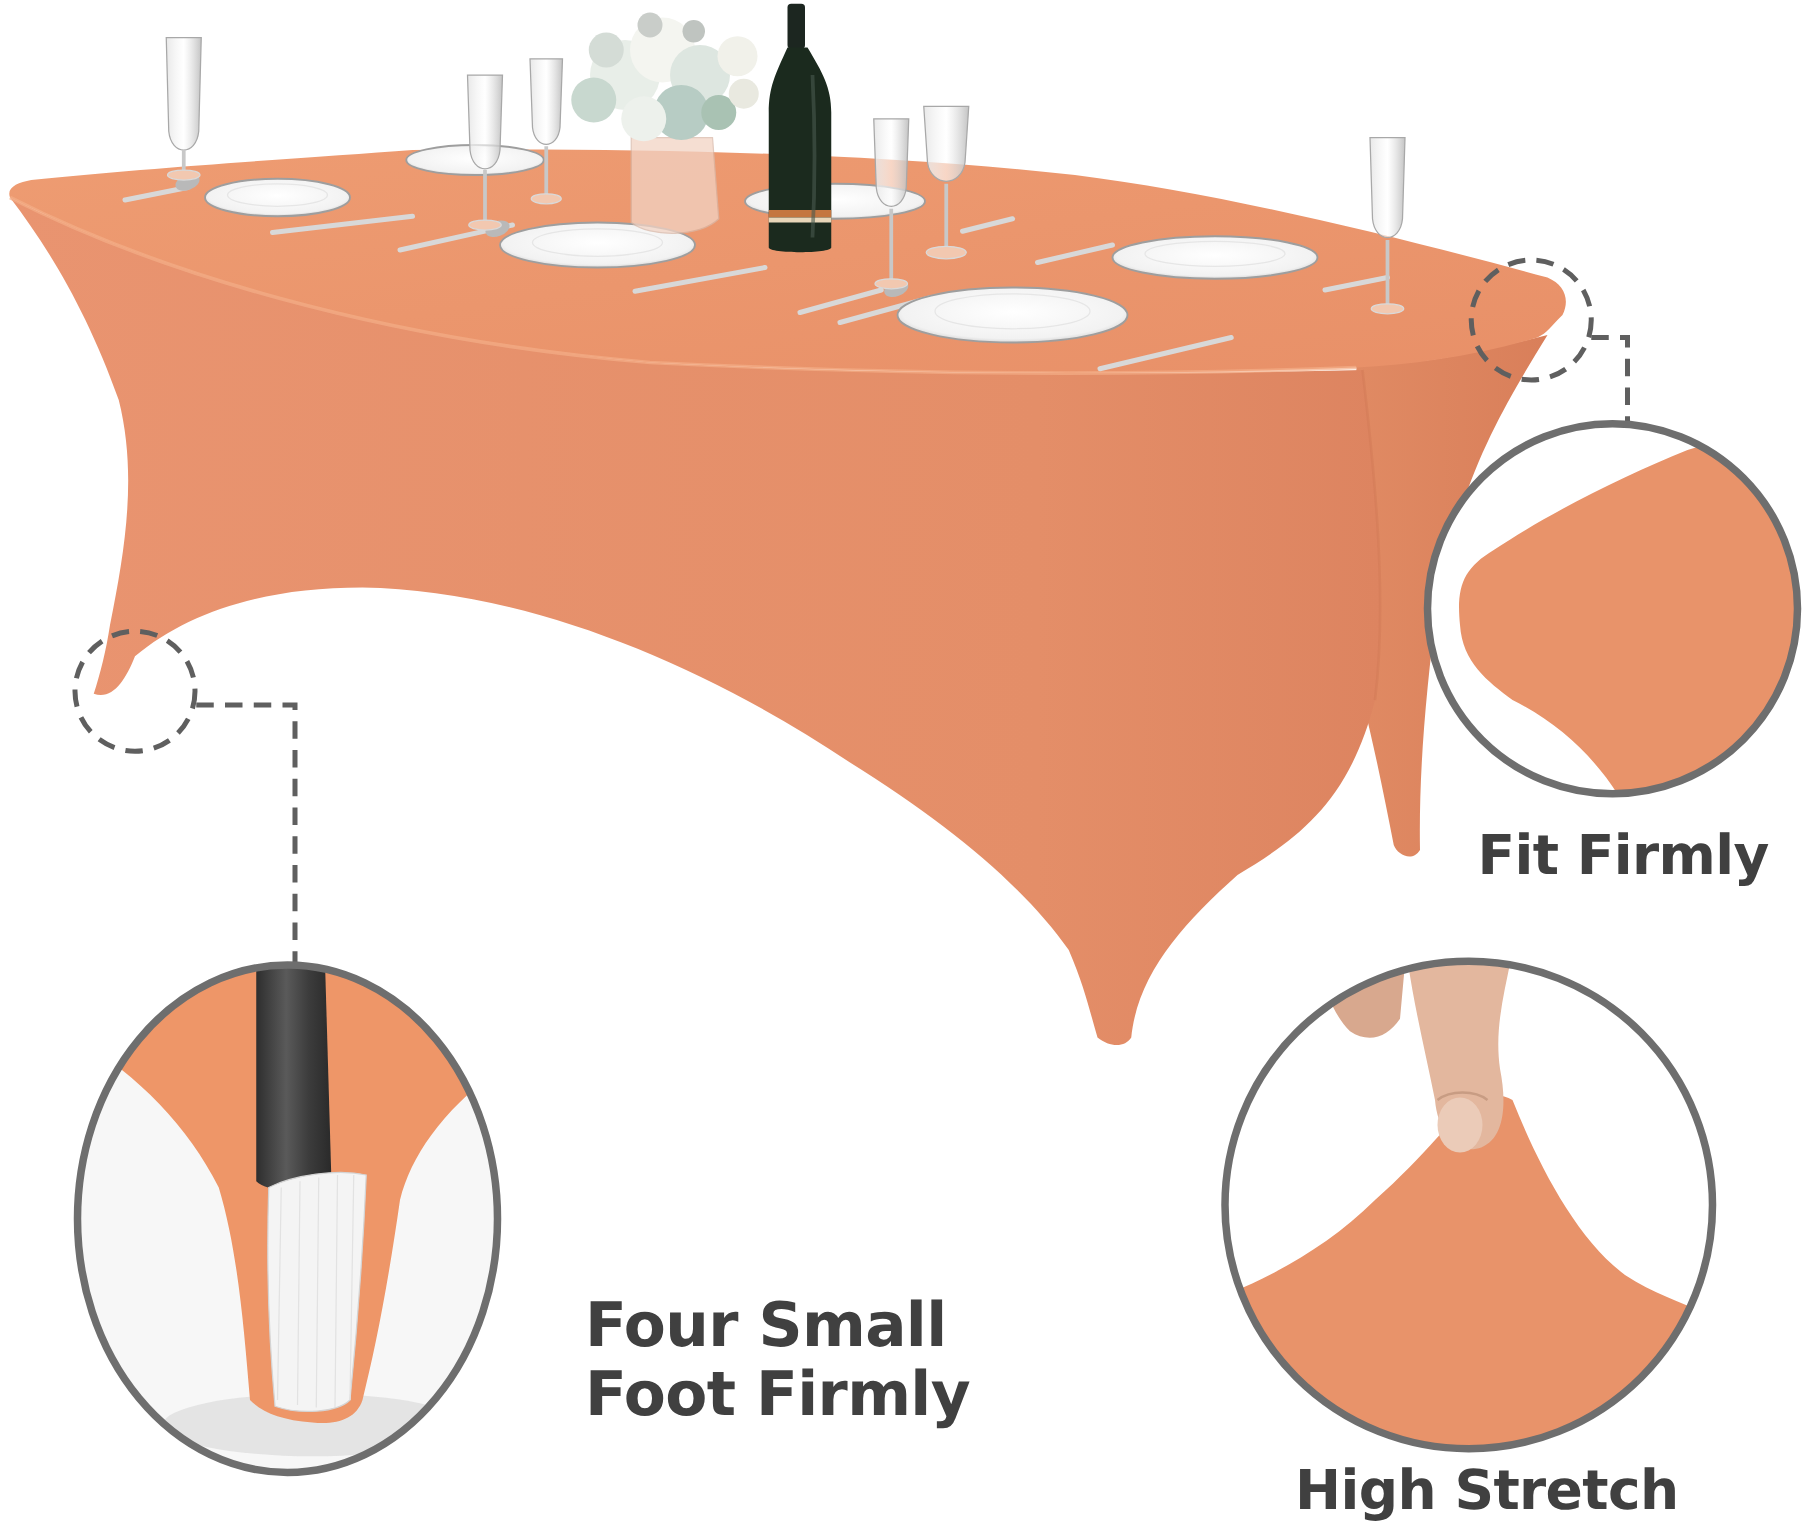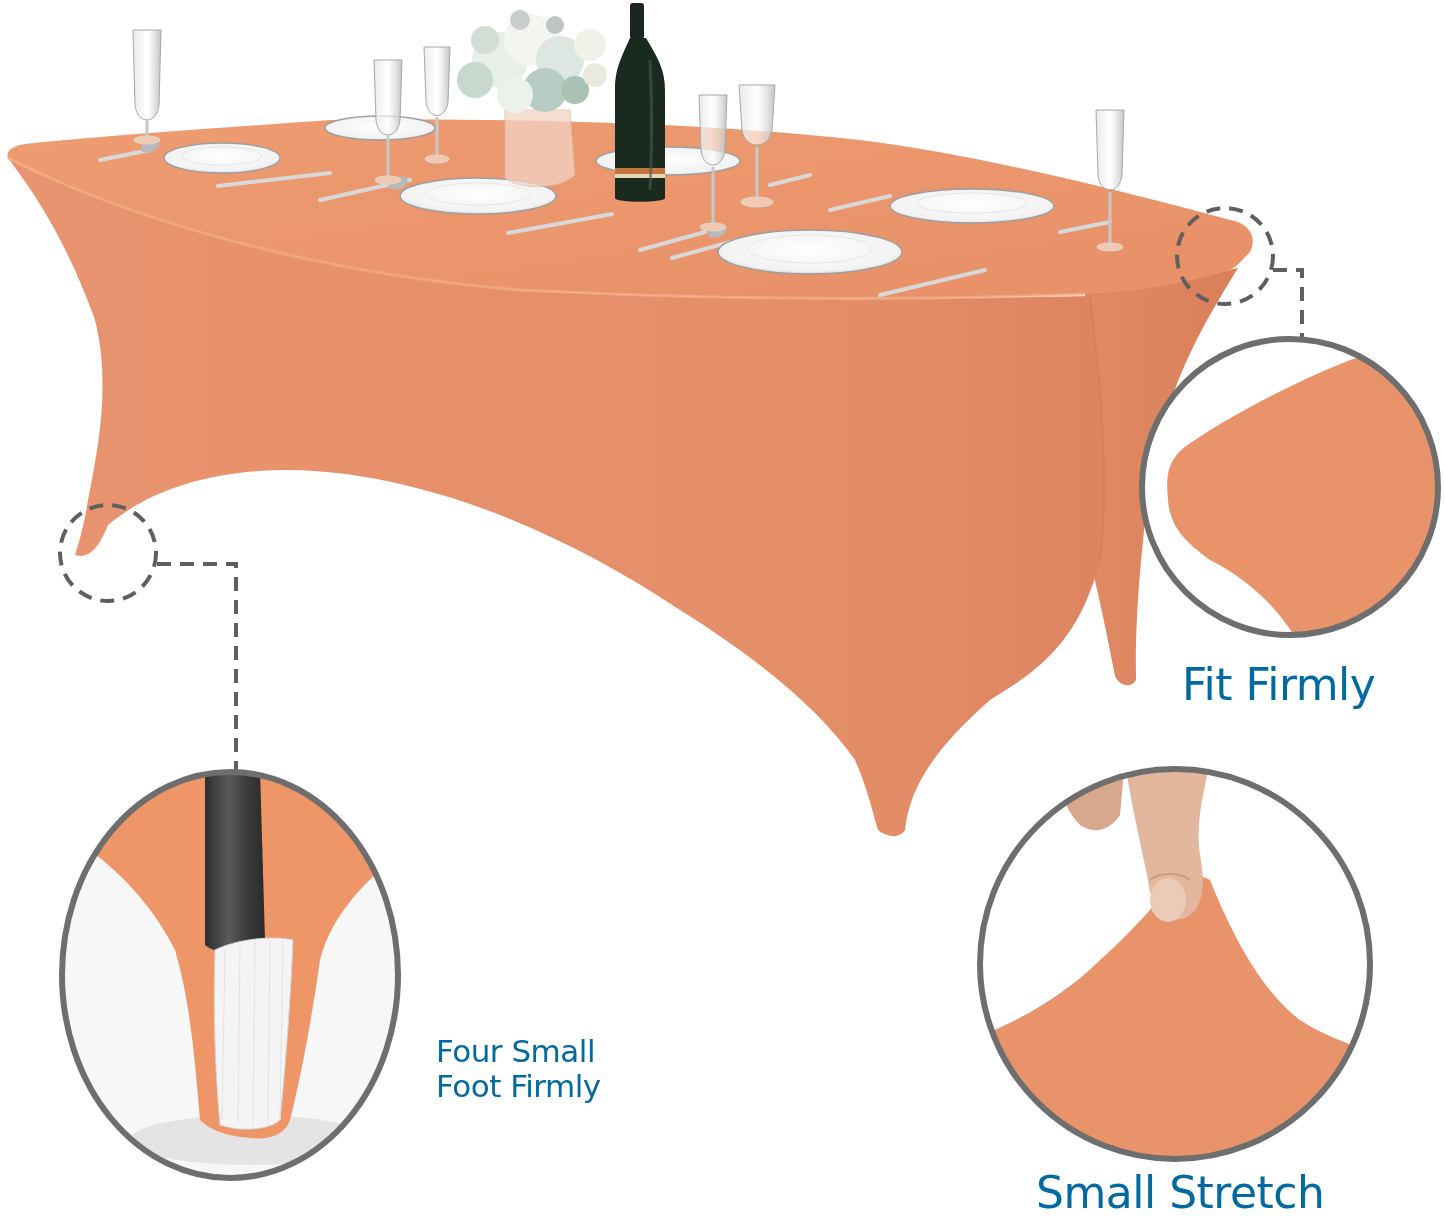--- a/index.html
+++ b/index.html
@@ -1,22 +1,22 @@
 <!DOCTYPE html>
 <html><head>
 <meta charset="utf-8">
 <style>
   html, body { margin: 0; padding: 0; background: #ffffff; }
   body { width: 1445px; height: 1226px; position: relative; overflow: hidden;
          font-family: "DejaVu Sans", "Liberation Sans", sans-serif; }
   #scene { position: absolute; left: 0; top: 0; width: 1445px; height: 1226px; }
-  .label { position: absolute; color: #0369a1; font-weight: normal;
+  .label { position: absolute; color: #404040; font-weight: bold;
            font-family: "DejaVu Sans", sans-serif; line-height: 1.12; letter-spacing: -0.5px; }
   #label-fit { left: 1182px; top: 660px; font-size: 44px; }
-  #label-foot { left: 436px; top: 1034px; font-size: 31px; }
+  #label-foot { left: 468px; top: 1034px; font-size: 49px; }
   #label-stretch { left: 1036px; top: 1168px; font-size: 44px; }
   .label span { display: block; white-space: nowrap; }
 </style>
 </head>
 <body>
 
 <svg id="scene" viewBox="0 0 1445 1226" xmlns="http://www.w3.org/2000/svg">
   <defs>
     <linearGradient id="topGrad" x1="0" y1="0" x2="1" y2="1">
       <stop offset="0" stop-color="#EE9C72"></stop>
@@ -225,14 +225,14 @@
 </svg>
 
 <div class="label" id="label-fit">
   <span>Fit Firmly</span>
 </div>
 <div class="label" id="label-foot">
   <span>Four Small</span>
   <span>Foot Firmly</span>
 </div>
 <div class="label" id="label-stretch">
-  <span>Small Stretch</span>
+  <span>High Stretch</span>
 </div>
 
 </body></html>

